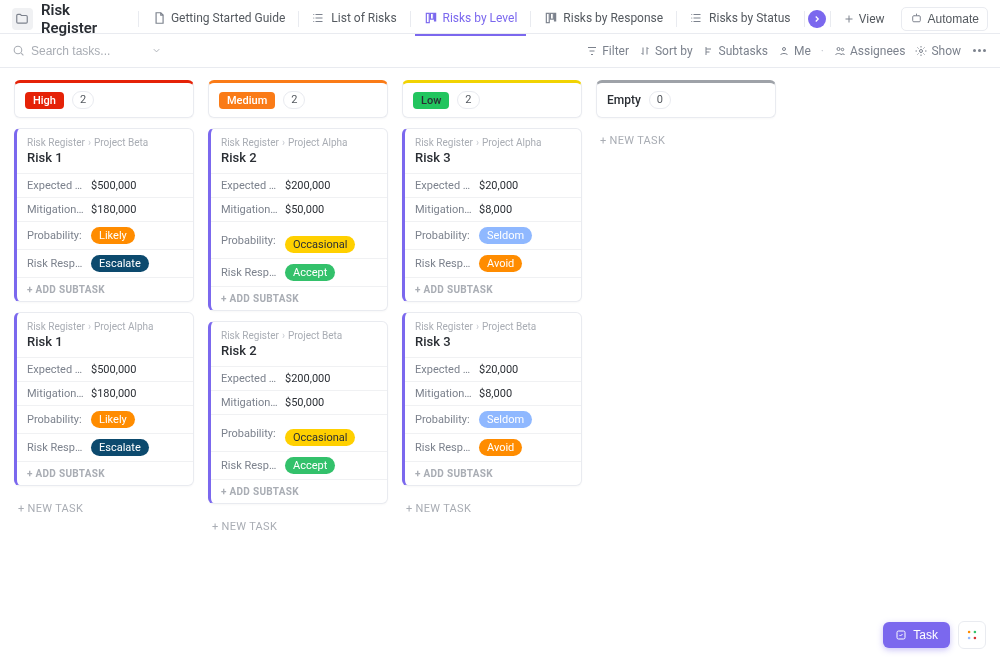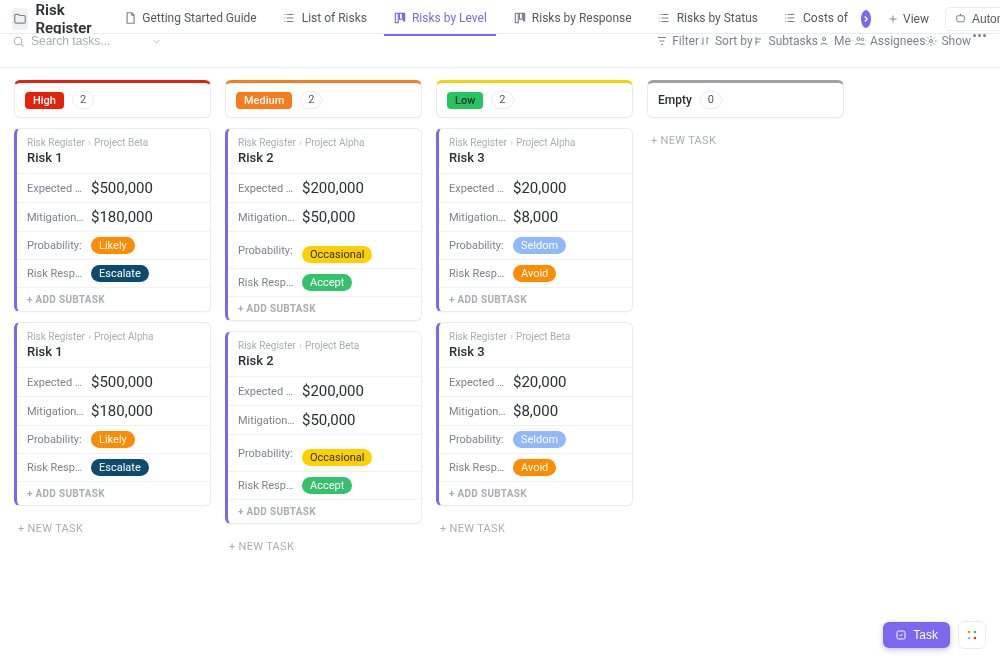--- a/index.html
+++ b/index.html
@@ -51,23 +51,24 @@
   .btn {
     display:flex;align-items:center;gap:5px;
     border:1px solid #e9ebf0; border-radius:5px;
     padding: 4px 8px; color:#54595f; background:#fff;
     cursor:pointer; font-size:12px;
   }
   .btn.automate svg{width:13px;height:13px;}
 
   
   .toolbar {
-    display:flex;align-items:flex-start;
+    display:flex;align-items:center;
     padding: 0 12px; height:34px;
     border-bottom:1px solid #e9ebf0;
+    gap:10px;
     color:#7c828d;
   }
   .search-area{display:flex;align-items:center;gap:6px;flex:0 0 auto;}
   .search-input{
     border:none;outline:none;width:110px;font-size:12px;color:#2a2e34;
   }
   .search-input::placeholder{color:#a9adb4;}
   .search-chev{margin-left:4px;}
   .toolbar .spacer{flex:1;}
   .tool {
@@ -83,21 +84,21 @@
 
   
   .board {
     padding: 12px 14px;
     display:flex;
     gap:14px;
     height: calc(663px - 68px);
     overflow:hidden;
     background:#fff;
   }
-  .column { width: 197px; flex:0 0 auto; display:flex;flex-direction:column;gap:10px;}
+  .column { width: 180px; flex:0 0 auto; display:flex;flex-direction:column;gap:10px;}
   .col-header {
     background:#fff;
     border:1px solid #e9ebf0;
     border-radius:6px;
     padding: 8px 10px;
     display:flex;align-items:center;gap:8px;
     border-top-width:3px;
     box-shadow: 0 1px 2px rgba(0,0,0,0.03);
   }
   .col-header.high   { border-top-color:#e52207;}
@@ -140,21 +141,21 @@
     border-top:1px solid #f0f1f3;
     padding:5px 10px;
     font-size:11px;color:#2a2e34;
   }
   .field-label{
     flex:0 0 58px;
     color:#7c828d;
     white-space:nowrap;overflow:hidden;text-overflow:ellipsis;
     margin-right:6px;
   }
-  .field-value{font-size:15px;}
+  .field-value{font-size:11px;}
   .chip{
     display:inline-block;padding:2px 8px;border-radius:10px;
     font-size:11px;color:#fff;
   }
   .chip.likely{background:#ff8c00;}
   .chip.occasional{background:#ffd000;color:#2a2e34;margin-top:9px;}
   .chip.seldom{background:#8fb8ff;}
   .chip.escalate{background:#0c4a6e;}
   .chip.accept{background:#33c16b;}
   .chip.avoid{background:#ff8c00;}
@@ -242,29 +243,20 @@
     <div class="tab">
       <span class="view-icon"><svg width="14" height="14" viewBox="0 0 24 24" fill="none" stroke="#7c828d" stroke-width="2">
           <path d="M6 6h12M6 12h12M6 18h12"></path>
           <circle cx="3" cy="6" r="1" fill="#7c828d" stroke="none"></circle>
           <circle cx="3" cy="12" r="1" fill="#7c828d" stroke="none"></circle>
           <circle cx="3" cy="18" r="1" fill="#7c828d" stroke="none"></circle>
         </svg></span>
       <span>Risks by Status</span>
     </div>
     <div class="tab-sep"></div>
-    <div class="tab">
-      <span class="view-icon"><svg width="14" height="14" viewBox="0 0 24 24" fill="none" stroke="#7c828d" stroke-width="2">
-          <path d="M6 6h12M6 12h12M6 18h12"></path>
-          <circle cx="3" cy="6" r="1" fill="#7c828d" stroke="none"></circle>
-          <circle cx="3" cy="12" r="1" fill="#7c828d" stroke="none"></circle>
-          <circle cx="3" cy="18" r="1" fill="#7c828d" stroke="none"></circle>
-        </svg></span>
-      <span>Costs of</span>
-    </div>
 
   <div class="more-views">
     <svg viewBox="0 0 24 24" fill="none" stroke="#fff" stroke-width="3">
         <path d="M9 6l6 6-6 6"></path>
       </svg>
   </div>
   <div class="tab-sep"></div>
   <div class="add-view">
     <svg width="12" height="12" viewBox="0 0 24 24" fill="none" stroke="#7c828d" stroke-width="2">
         <path d="M12 5v14M5 12h14"></path>

